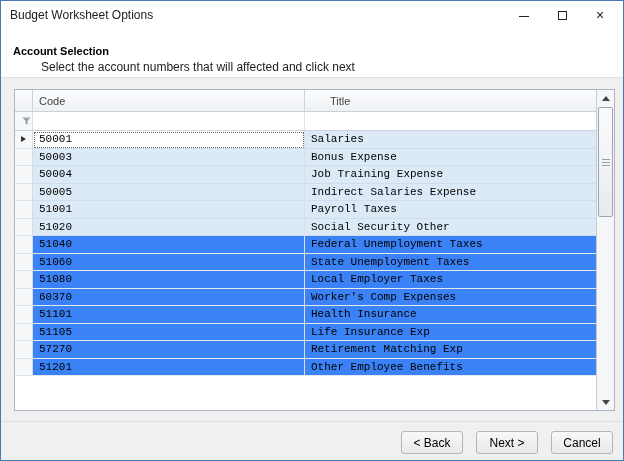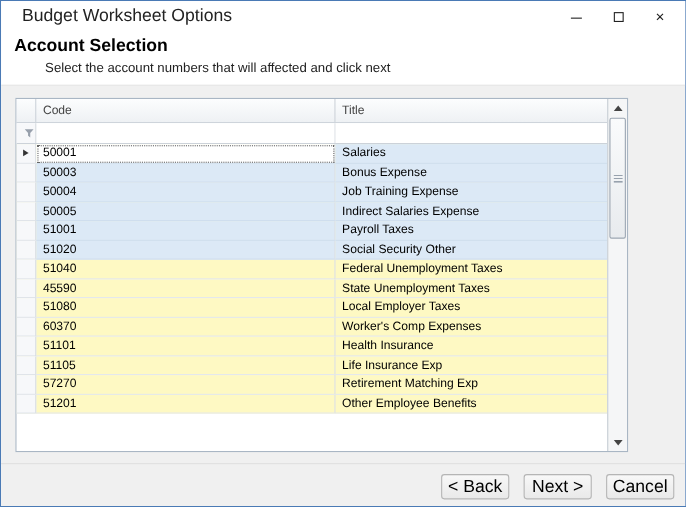--- a/index.html
+++ b/index.html
@@ -11,68 +11,68 @@
     border:1px solid var(--win-border, #4a7ab5);
     background:#ffffff; overflow:hidden;
   }
 
   
   .titlebar {
     position:absolute; top:0; left:0; right:0; height:28px;
     display:flex; align-items:center; background:#ffffff;
   }
   .titlebar .title {
-    padding-left:19px; font-size:16px; color:#222;text-align:center;
+    padding-left:9px; font-size:12px; color:#222;text-align:center;
   }
   .controls { margin-left:auto; display:flex; align-items:center; height:100%; padding-right:4px; }
   .ctrl {
     width:38px; height:100%; display:flex; align-items:center; justify-content:center;
     font-size:14px; color:#222; cursor:default;
   }
   .ctrl-max-box { width:9px; height:9px; border:1px solid #222; display:block; }
   .ctrl-min-line { width:10px; border-top:1px solid #222; display:block; margin-top:3px; }
 
   
   .wizard-header {
     position:absolute; top:28px; left:0; right:0; height:49px;
     background:#ffffff; border-bottom:1px solid #e0e0e0;
   }
-  .wizard-title { margin:4px 0 0 12px; font-size:16px; font-weight:bold; color:#000; }
+  .wizard-title { margin:16px 0 0 12px; font-size:11px; font-weight:bold; color:#000; }
   .wizard-subtitle { margin:3px 0 5px 40px; font-size:12px; color:#222; }
 
   
   .content { position:absolute; top:77px; left:0; right:0; bottom:0; background:#f0f0f0; }
 
   
   .grid {
-    position:absolute; left:13px; top:11px; width:557px; height:322px;
+    position:absolute; left:13px; top:11px; width:601px; height:322px;
     border:1px solid #a9b6c4; background:#ffffff; display:flex; overflow:hidden;
   }
   .grid-main { flex:1; display:flex; flex-direction:column; overflow:hidden; }
 
   .g-header { display:flex; height:22px;
     background:linear-gradient(to bottom,#fcfdfe,#eef1f4);
     border-bottom:1px solid #c9d0d8; color:#444; font-size:11px;
   }
   .g-header .cell { display:flex; align-items:center; padding-left:6px;
     border-right:1px solid #cdd3da; }
-  .g-header .cell.title { border-right:none; }
+  .g-header .cell.title { border-right:none;margin-left:19px; }
 
   .cell.ind { width:18px; flex:none; padding-left:0; justify-content:center; }
   .cell.code { width:272px; flex:none; }
   .cell.title { flex:1; }
 
   .g-filter { display:flex; height:19px; background:#ffffff; border-bottom:1px solid #ccd2d9; }
   .g-filter .cell { display:flex; align-items:center; font-size:11px; color:#333;
     padding-left:6px; border-right:1px solid #dfe3e8; }
   .g-filter .cell.title { border-right:none; }
   .g-filter .cell.ind { background:#f7f8fa; border-right:1px solid #d7dce2; }
 
   .g-rows { flex:1; overflow:hidden; }
-  .g-row { display:flex; height:17.5px; background:#fef9c3; }
+  .g-row { display:flex; height:17.5px; background:#3b82f6;font-family:Liberation Mono, monospace; }
   .g-row .cell { display:flex; align-items:center; font-size:11px; color:#000;
     padding-left:6px; border-bottom:1px solid #e4e8ec; }
   .g-row .cell.code { border-right:1px solid #dce0e5; }
   .g-row .cell.ind { background:#f7f8fa; border-right:1px solid #d7dce2;
     border-bottom:1px solid #e0e4e9; padding-left:0; }
   .g-row.selected .cell.code, .g-row.selected .cell.title {
     background:var(--sel, #dce9f6); border-bottom-color:#cfdeee; }
   .g-row.focused .cell.code {
     background:#ffffff; outline:1px dotted #666; outline-offset:-2px; }
   .row-arrow { display:none; width:0; height:0;
@@ -92,21 +92,21 @@
     background:linear-gradient(to bottom,#fafbfc,#e8ebee);
     border:1px solid #9aa5b1; border-radius:2px;
     display:flex; align-items:center; justify-content:center; }
   .grip { width:8px; height:7px;
     background:repeating-linear-gradient(to bottom,#97a1ad 0 1px,transparent 1px 3px); }
 
   
   .footer-divider { position:absolute; left:0; right:0; bottom:38px; border-top:1px solid #dfdfdf; }
   .buttons { position:absolute; right:10px; bottom:6px; display:flex; gap:13px; }
   .btn {
-    min-width:62px; height:23px; font-size:16px; color:#000;
+    min-width:62px; height:23px; font-size:12px; color:#000;
     background:linear-gradient(to bottom,#f8f8f8,#e9e9e9);
     border:1px solid #b5b5b5; border-radius:3px;
     font-family:"Liberation Sans", sans-serif; cursor:default;
   }
 </style>
 </head>
 <body>
 
 <div class="window">
 
@@ -196,21 +196,21 @@
     <div class="cell ind">
       
     </div>
     <div class="cell code">51040</div>
     <div class="cell title">Federal Unemployment Taxes</div>
   </div>
             <div class="g-row">
     <div class="cell ind">
       
     </div>
-    <div class="cell code">45590</div>
+    <div class="cell code">51060</div>
     <div class="cell title">State Unemployment Taxes</div>
   </div>
             <div class="g-row">
     <div class="cell ind">
       
     </div>
     <div class="cell code">51080</div>
     <div class="cell title">Local Employer Taxes</div>
   </div>
             <div class="g-row">

